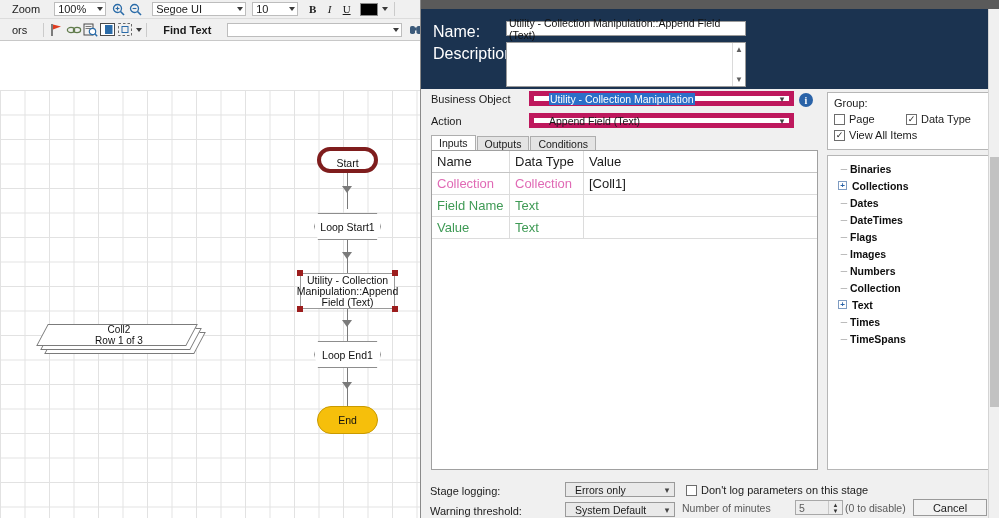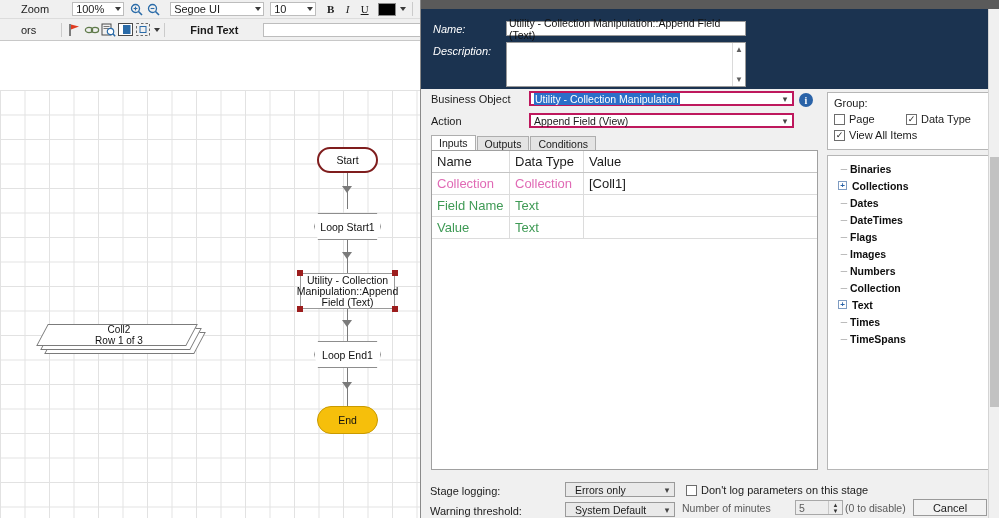--- a/index.html
+++ b/index.html
@@ -9,21 +9,21 @@
     font-size:11px;color:#1b1b1b;background:#ffffff;
   }
   .abs{position:absolute;}
 
   
   #app-background{left:0;top:0;width:999px;height:518px;background:#ffffff;}
 
   
   #toolbar-row-1{left:0;top:0;width:999px;height:18px;background:#f0f0f0;border-bottom:1px solid #dcdcdc;display:flex;align-items:center;}
   #toolbar-row-2{left:0;top:19px;width:999px;height:21px;background:#f0f0f0;border-bottom:1px solid #c8c8c8;display:flex;align-items:center;}
-  .tb-label{font-size:11px;color:#1b1b1b;padding:0 21px;white-space:nowrap;}
+  .tb-label{font-size:11px;color:#1b1b1b;padding:0 12px;white-space:nowrap;}
   .tb-combo{height:14px;border:1px solid #bdbdbd;background:#ffffff;display:flex;align-items:center;
             font-size:11px;padding:0 2px 0 3px;box-sizing:border-box;}
   .tb-combo .cv{flex:1;white-space:nowrap;overflow:hidden;}
   .caret{width:0;height:0;border-left:3px solid transparent;border-right:3px solid transparent;border-top:4px solid #3a3a3a;margin-left:3px;}
   .tb-btn{width:17px;height:16px;display:flex;align-items:center;justify-content:center;cursor:default;}
   .tb-sep{width:1px;height:14px;background:#cbcbcb;margin:0 4px;}
   .bold-i{font-weight:bold;font-size:11px;font-family:"Liberation Serif",serif;}
   .ital-i{font-style:italic;font-size:11px;font-family:"Liberation Serif",serif;}
   .und-i{text-decoration:underline;font-size:11px;font-family:"Liberation Serif",serif;}
   #color-swatch{width:16px;height:11px;background:#000000;border:1px solid #8a8a8a;}
@@ -46,46 +46,46 @@
 
   
   .coll-stack{width:190px;height:36px;}
   .coll-sheet{position:absolute;width:150px;height:22px;background:#ffffff;border:1px solid #7b7b7b;box-sizing:border-box;
     transform:skewX(-28deg);}
   .coll-text{position:absolute;width:190px;text-align:center;font-size:10px;line-height:11px;color:#111;}
 
   
   .node{position:absolute;display:flex;align-items:center;justify-content:center;text-align:center;
         font-size:10.5px;color:#111;box-sizing:border-box;background:#ffffff;}
-  .node-terminator{border:2px solid #7f1d1d;border-radius:14px;}
+  .node-terminator{border:4px solid #7f1d1d;border-radius:14px;align-items:flex-end;}
   .node-end{border:1px solid #c99a00;border-radius:14px;background:#f6bf0b;}
   .node-loop{border:1px solid #8d8d8d;}
   .node-action{border:1px solid #9a9a9a;line-height:11px;padding:2px;}
   .connector{position:absolute;width:1px;background:#7a7a7a;}
   .arrowhead{position:absolute;width:0;height:0;border-left:5px solid transparent;border-right:5px solid transparent;border-top:7px solid #7a7a7a;}
   .handle{position:absolute;width:6px;height:6px;background:#9c1d1d;}
 
   
   #action-dialog{left:420px;top:0;width:579px;height:518px;background:#f0f0f0;
      border-left:1px solid #8a8a8a;box-sizing:border-box;}
   #dialog-titlebar{left:0;top:0;width:578px;height:9px;background:#5a5a5a;}
   #dialog-header{left:0;top:9px;width:578px;height:80px;background:#1b3350;}
-  .hdr-label{color:#ffffff;font-size:11px;font-style:italic;}
+  .hdr-label{color:#ffffff;font-size:16px;}
   #name-field{left:85px;top:12px;width:240px;height:15px;background:#ffffff;border:1px solid #9a9a9a;box-sizing:border-box;
       display:flex;align-items:center;padding:0 2px;font-size:10.5px;color:#111;}
   #description-field{left:85px;top:33px;width:240px;height:45px;background:#ffffff;border:1px solid #9a9a9a;box-sizing:border-box;}
   #desc-scroll{position:absolute;right:0;top:0;width:13px;height:100%;background:#ffffff;border-left:1px solid #dadada;
       display:flex;flex-direction:column;justify-content:space-between;align-items:center;padding:2px 0;box-sizing:border-box;
       font-size:8px;color:#5f5f5f;}
 
   
   #dialog-body{left:0;top:89px;width:578px;height:429px;background:#f0f0f0;}
   .d-label{position:absolute;font-size:11px;color:#1b1b1b;}
-  .d-combo{position:absolute;height:15px;background:#ffffff;border:2px solid #be185d;box-sizing:border-box;
-       display:flex;align-items:center;font-size:10.5px;padding-left:3px;}
+  .d-combo{position:absolute;height:15px;background:#ffffff;border:5px solid #be185d;box-sizing:border-box;
+       display:flex;align-items:center;font-size:10.5px;padding-left:15px;}
   .d-combo .sel{background:#2a6fc9;color:#ffffff;padding:0 1px;}
   .d-combo .arrow{margin-left:auto;width:14px;text-align:center;font-size:9px;color:#444;}
   #info-icon{position:absolute;left:378px;top:4px;width:14px;height:14px;border-radius:50%;background:#2a63a8;
       color:#fff;font-size:10px;font-weight:bold;display:flex;align-items:center;justify-content:center;font-family:"Liberation Serif",serif;}
 
   
   #tab-strip{position:absolute;left:10px;top:46px;height:16px;display:flex;align-items:flex-end;}
   .tab{height:15px;padding:0 7px;font-size:10.5px;display:flex;align-items:center;
        border:1px solid #aeaeae;border-bottom:none;background:#e4e4e4;margin-right:1px;box-sizing:border-box;}
   .tab.active{background:#ffffff;height:16px;border-bottom:1px solid #ffffff;}
@@ -312,21 +312,21 @@
 
     <span class="d-label" style="left:10px;top:4px;">Business Object</span>
     <div class="d-combo" style="left:108px;top:2px;width:265px;">
       <span class="sel">Utility - Collection Manipulation</span>
       <span class="arrow">▾</span>
     </div>
     <div id="info-icon">i</div>
 
     <span class="d-label" style="left:10px;top:26px;">Action</span>
     <div class="d-combo" style="left:108px;top:24px;width:265px;">
-      <span>Append Field (View)</span>
+      <span>Append Field (Text)</span>
       <span class="arrow">▾</span>
     </div>
 
     <div id="tab-strip">
       <div class="tab active">
         <span>Inputs</span>
       </div>
       <div class="tab">
         <span>Outputs</span>
       </div>

